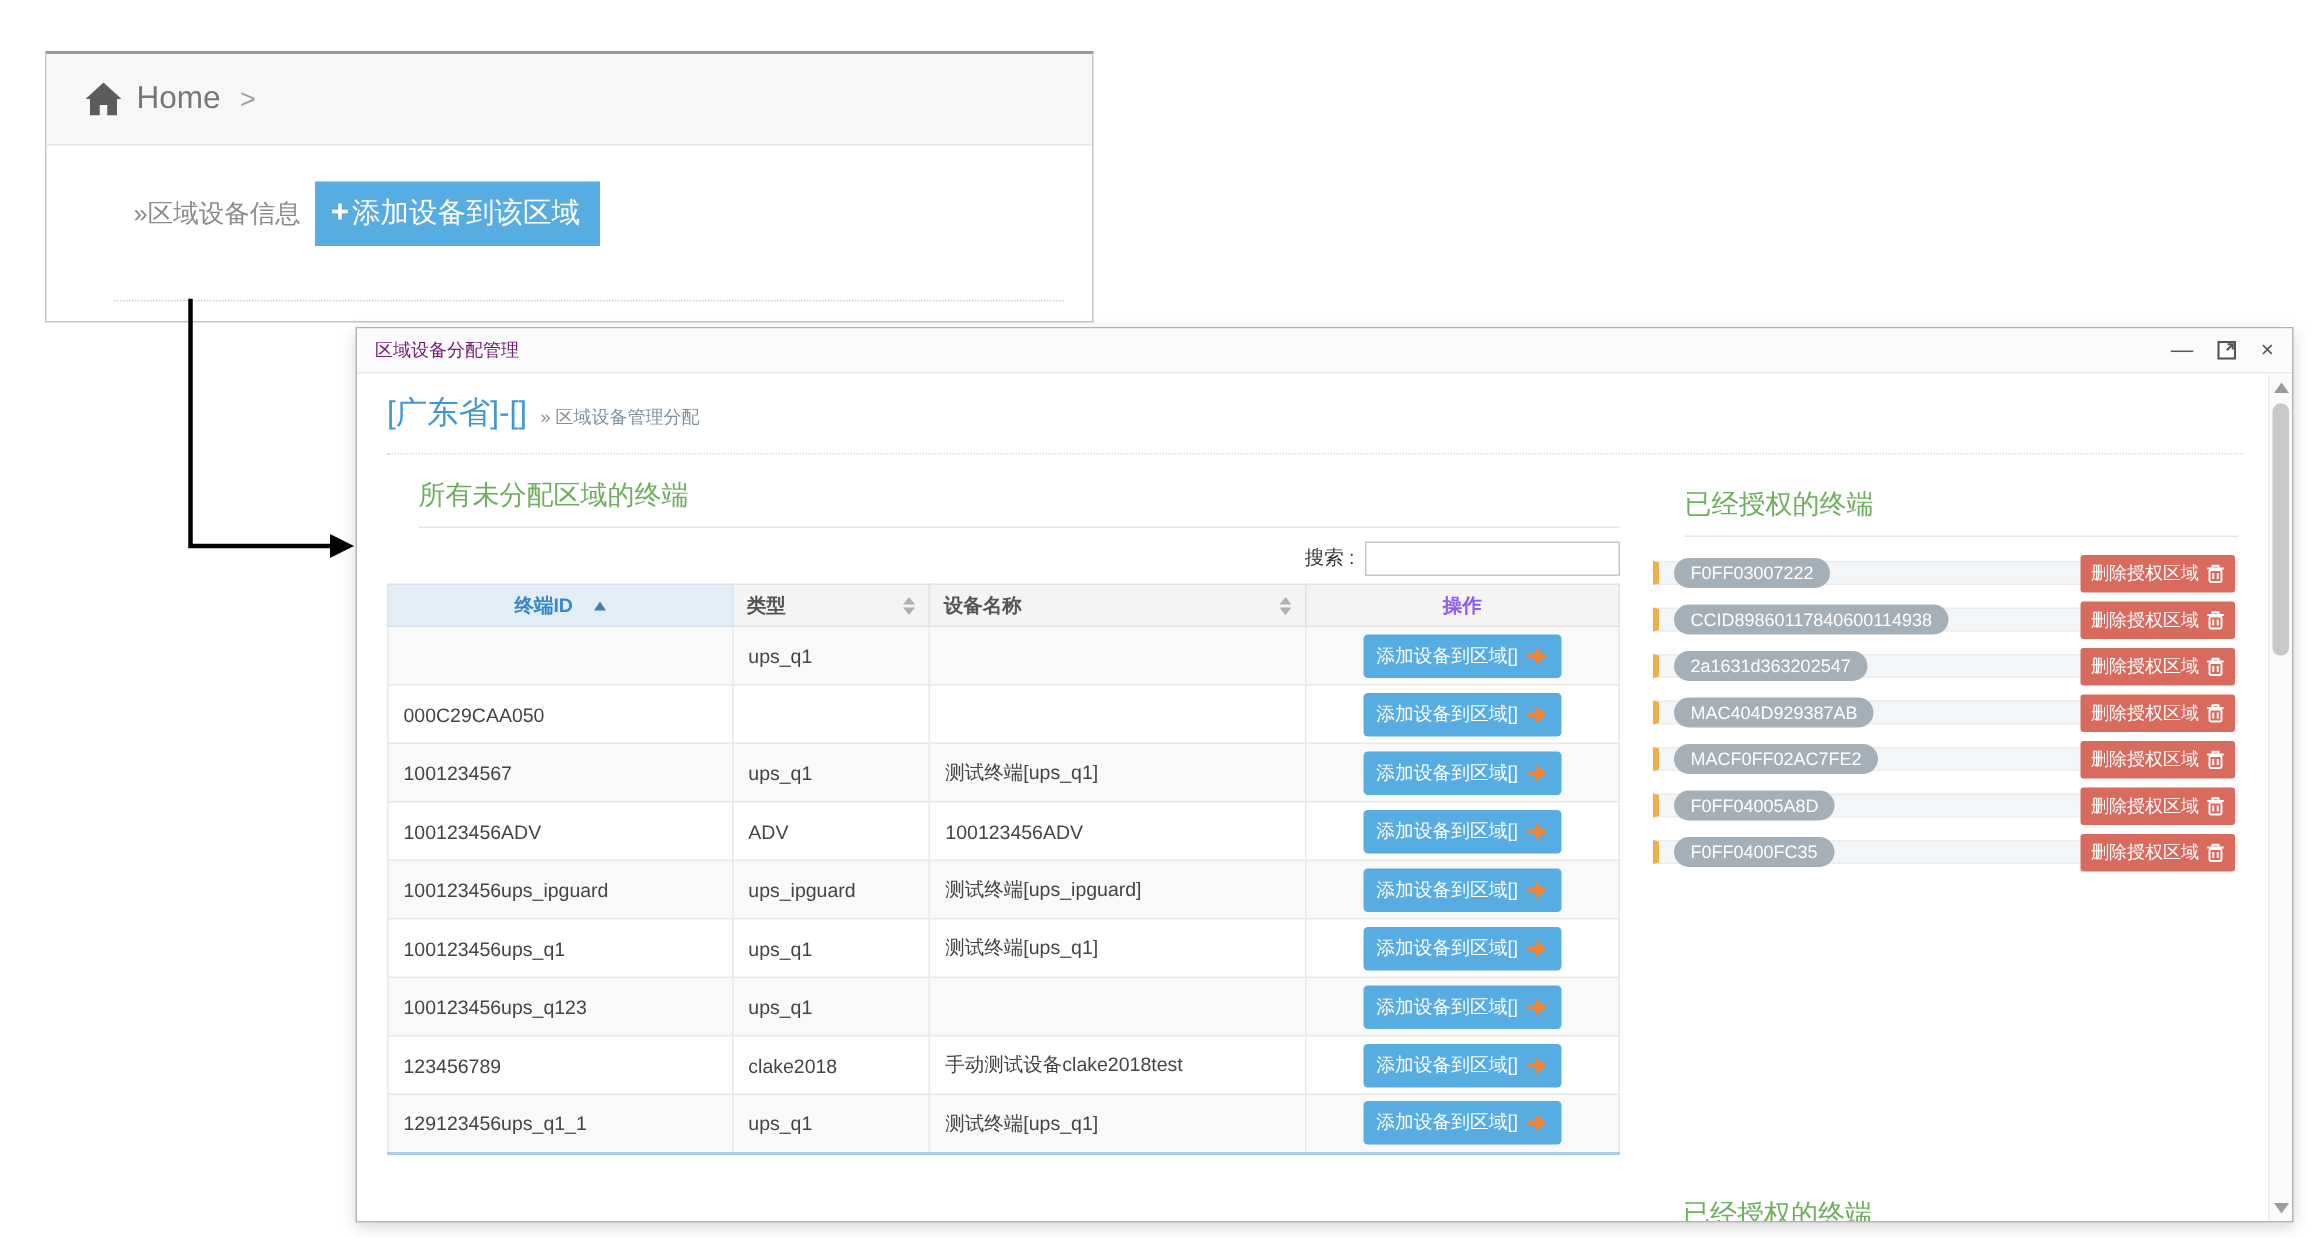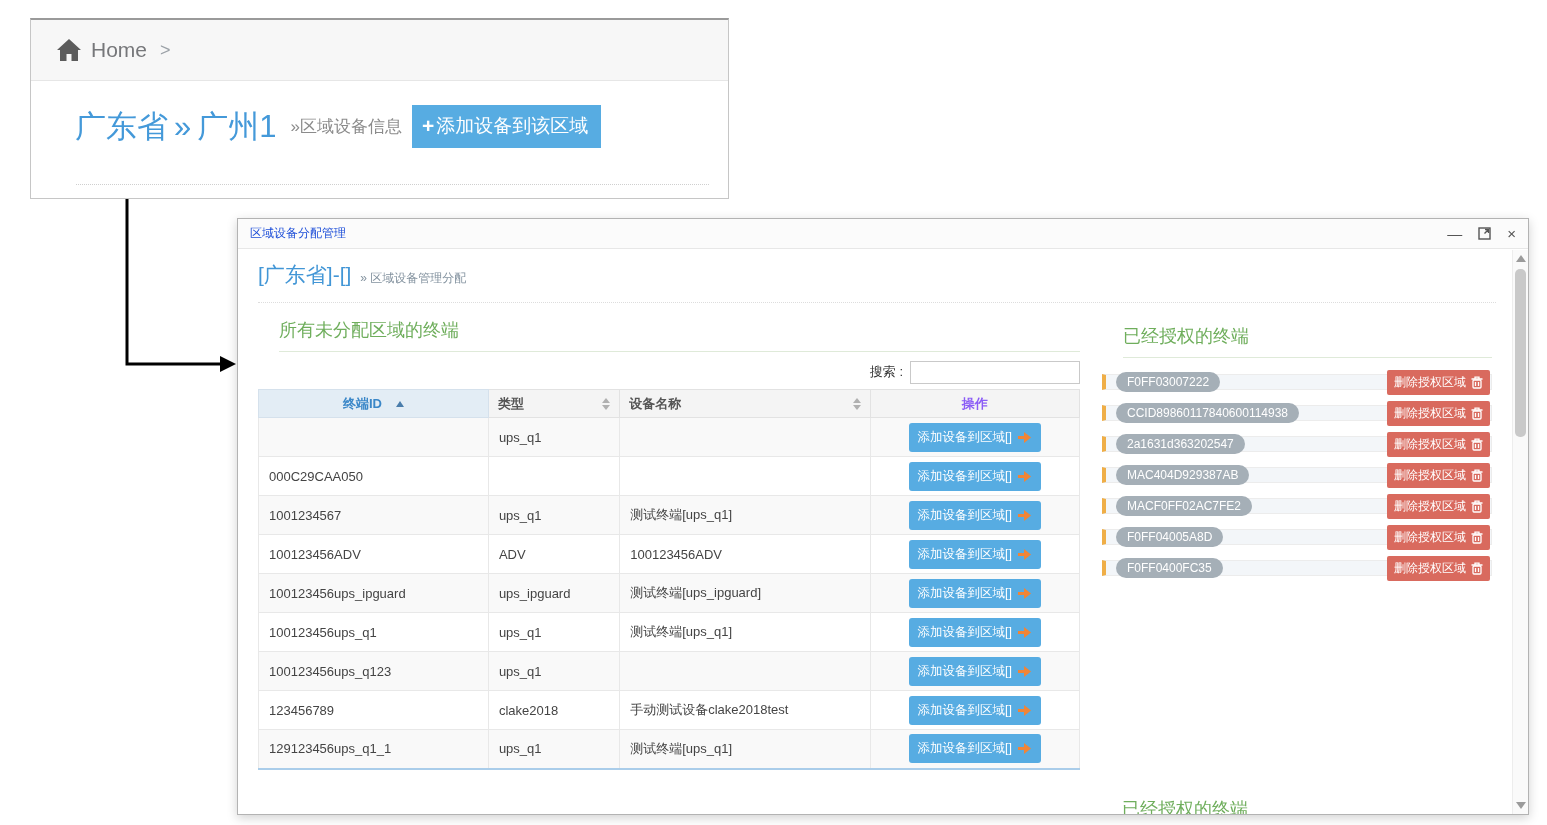--- a/index.html
+++ b/index.html
@@ -1,21 +1,21 @@
 <!DOCTYPE html>
 <html><head>
 <meta charset="utf-8">
 <style>
   * { margin:0; padding:0; box-sizing:border-box; }
   html,body { width:1547px; height:825px; background:#fff; overflow:hidden;
     font-family:"Liberation Sans","DejaVu Sans",sans-serif; }
   body { position:relative; }
 
   
-  .top-card { position:absolute; left:30px; top:18px; width:699px; height:181px;
+  .top-card { position:absolute; left:30px; top:34px; width:699px; height:181px;
     background:#fff; border:1px solid #c6c6c6; border-top:2px solid #9a9a9a; }
   .crumb-bar { height:61px; background:#f7f7f7; border-bottom:1px solid #e6e6e6;
     display:flex; align-items:center; padding-left:26px; gap:11px; }
   .crumb-home { display:flex; align-items:center; gap:10px; cursor:pointer; }
   .crumb-home span.txt { font-size:21px; color:#76777a; }
   .crumb-caret { color:#9aa0a6; font-size:18px; margin-left:2px; }
   .title-line { display:flex; align-items:center; padding:24px 0 0 44px; }
   .big-title { font-size:31px; color:#4499d9; cursor:pointer; white-space:nowrap; }
   .big-title .sep { margin:0 6px; }
   .sub-title { font-size:17px; color:#8b8b8b; margin-left:14px; white-space:nowrap; }
@@ -27,21 +27,21 @@
     border-top:1px dotted #cfcfcf; }
 
   
   .connector { position:absolute; left:110px; top:199px; }
 
   
   .modal { position:absolute; left:237px; top:218px; width:1292px; height:597px;
     background:#fff; border:1px solid #b3b3b3; box-shadow:0 3px 10px rgba(0,0,0,.18); }
   .titlebar { height:30px; background:#fbfbfb; border-bottom:1px solid #e7e7e7;
     display:flex; align-items:center; padding:0 12px; }
-  .titlebar .t { font-size:12px; color:#1d4ed8;text-align:center; }
+  .titlebar .t { font-size:12px; color:#701a75;text-align:center; }
   .tb-controls { margin-left:auto; display:flex; align-items:center; gap:16px; }
   .tb-btn { color:#555; font-size:15px; line-height:1; cursor:pointer; display:flex; align-items:center; }
   .modal-body { position:absolute; left:0; top:31px; right:16px; bottom:0; overflow:hidden; background:#fff; }
 
   
   .vscroll { position:absolute; top:31px; right:0; bottom:0; width:16px;
     background:#fafafa; border-left:1px solid #ededed; }
   .vs-up, .vs-down { position:absolute; left:3px; width:0; height:0; cursor:pointer;
     border-left:5px solid transparent; border-right:5px solid transparent; }
   .vs-up   { top:5px;    border-bottom:7px solid #9b9b9b; }
@@ -106,21 +106,20 @@
   <div class="crumb-bar">
     <div class="crumb-home">
       <svg width="24" height="22" viewBox="0 0 24 22">
         <path d="M12 0 L24 11 L21 11 L21 22 L14.5 22 L14.5 15 L9.5 15 L9.5 22 L3 22 L3 11 L0 11 Z" fill="#5c5c5c"></path>
       </svg>
       <span class="txt">Home</span>
     </div>
     <span class="crumb-caret">&gt;</span>
   </div>
   <div class="title-line">
-    <span class="big-title"><span>广东省</span><span class="sep">»</span><span>广州1</span></span>
     <span class="sub-title">»区域设备信息</span>
     <button class="add-area-btn">
       <span class="plus">+</span>
       <span>添加设备到该区域</span>
     </button>
   </div>
   <div class="top-dotted"></div>
 </div>
 
 <svg class="connector" width="132" height="180" viewBox="0 0 132 180">

